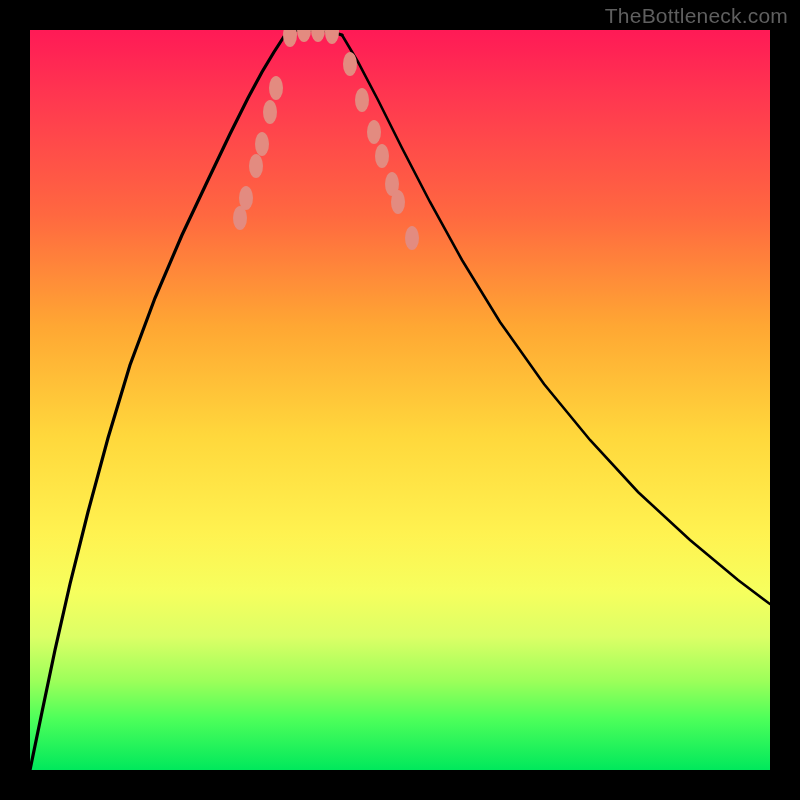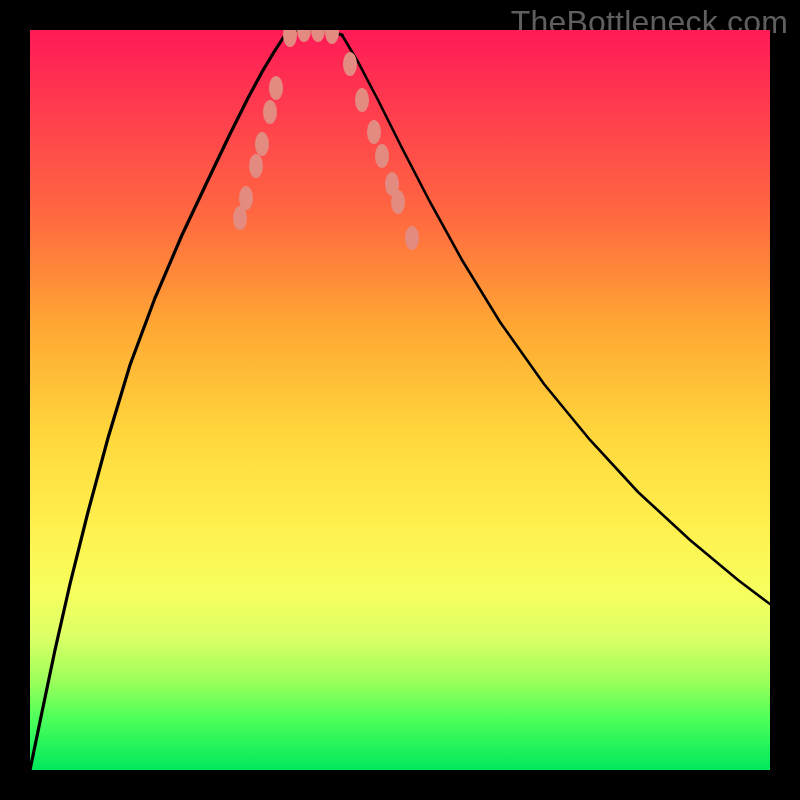--- a/index.html
+++ b/index.html
@@ -44,21 +44,21 @@
     left: 0;
     top: 0;
     width: 740px;
     height: 740px;
   }
   .watermark {
     position: absolute;
     top: 4px;
     right: 12px;
     color: #5f5f5f;
-    font-size: 32px;
+    font-size: 21px;
     letter-spacing: 0.2px;
     font-weight: 400;
   }
 </style>
 </head>
 <body>
 
 <div class="frame">
   <div class="watermark">TheBottleneck.com</div>
   <div class="plot">

